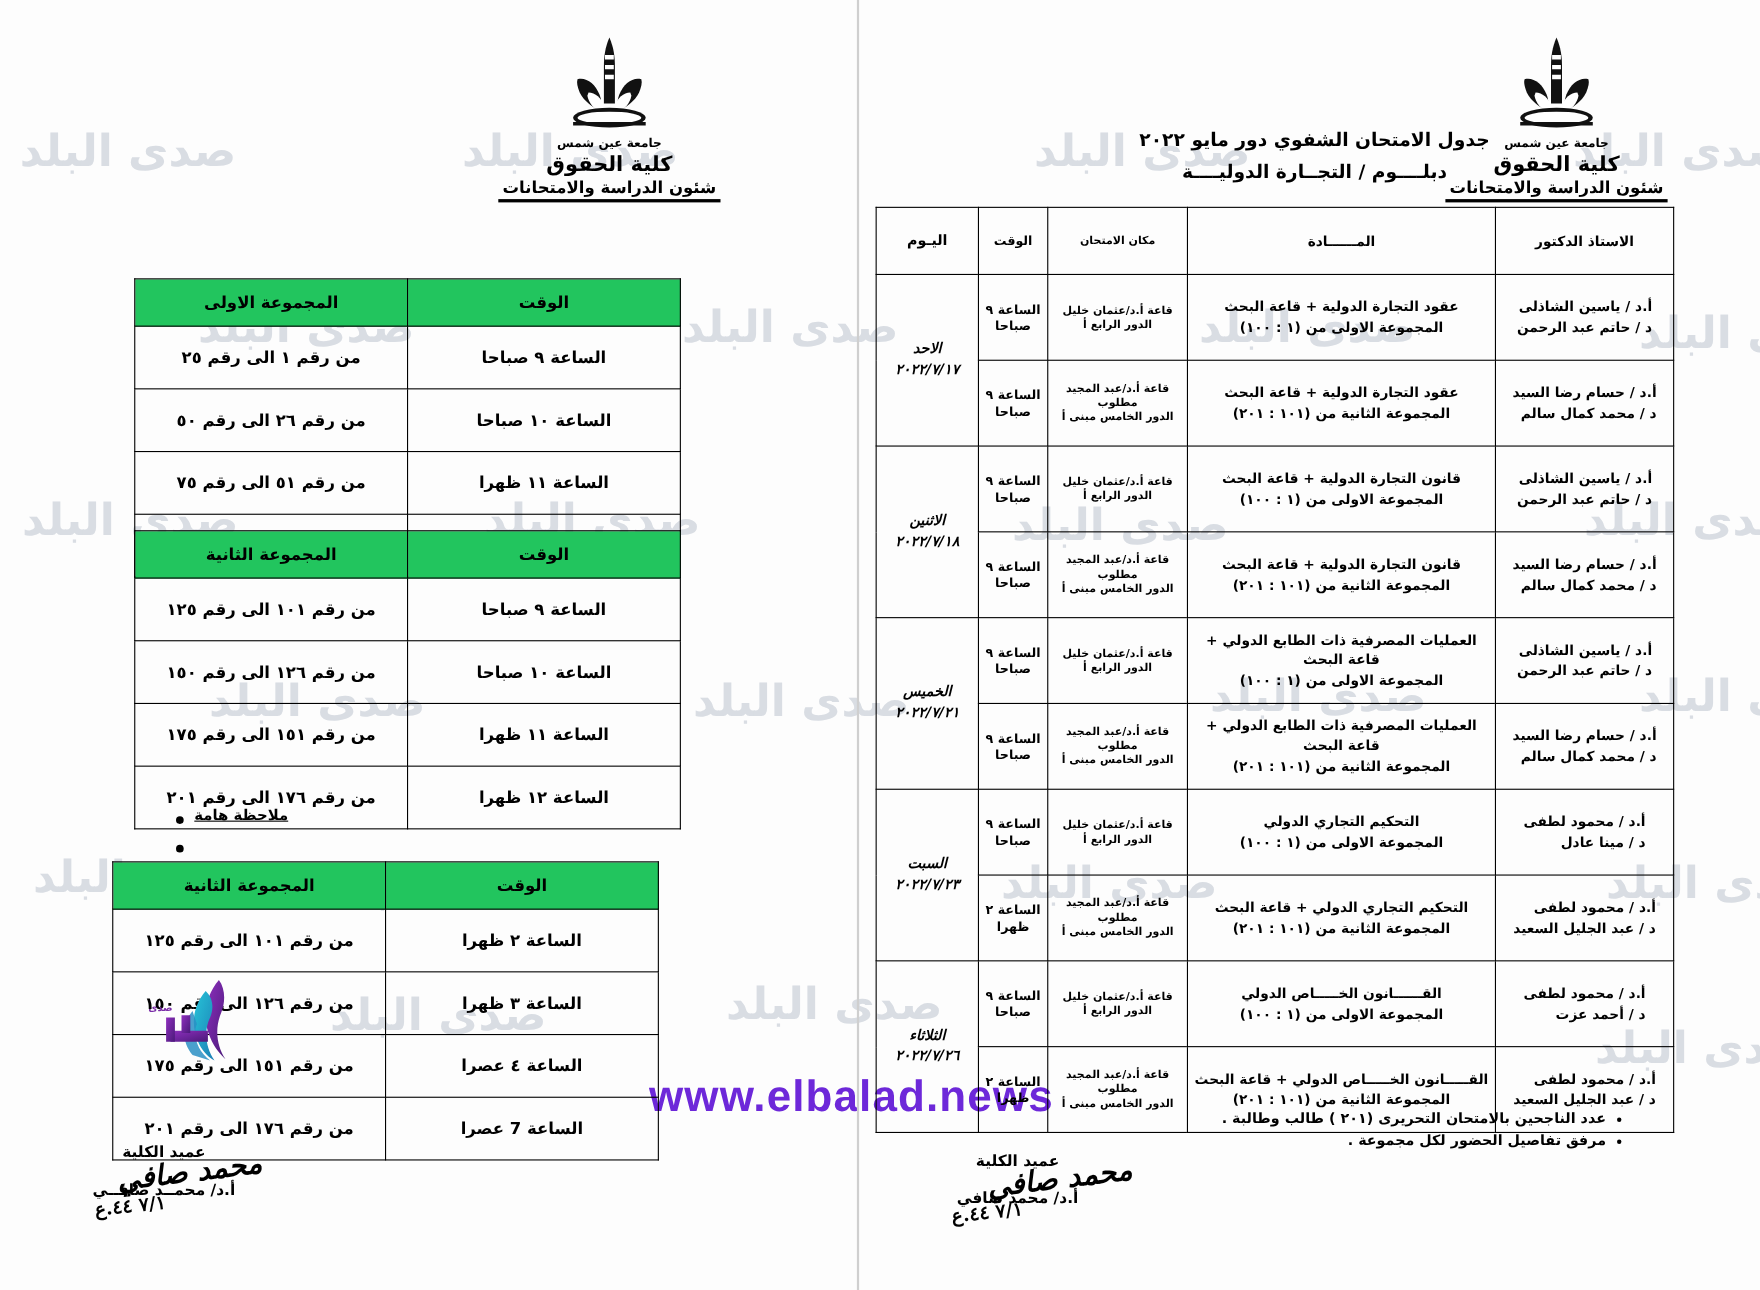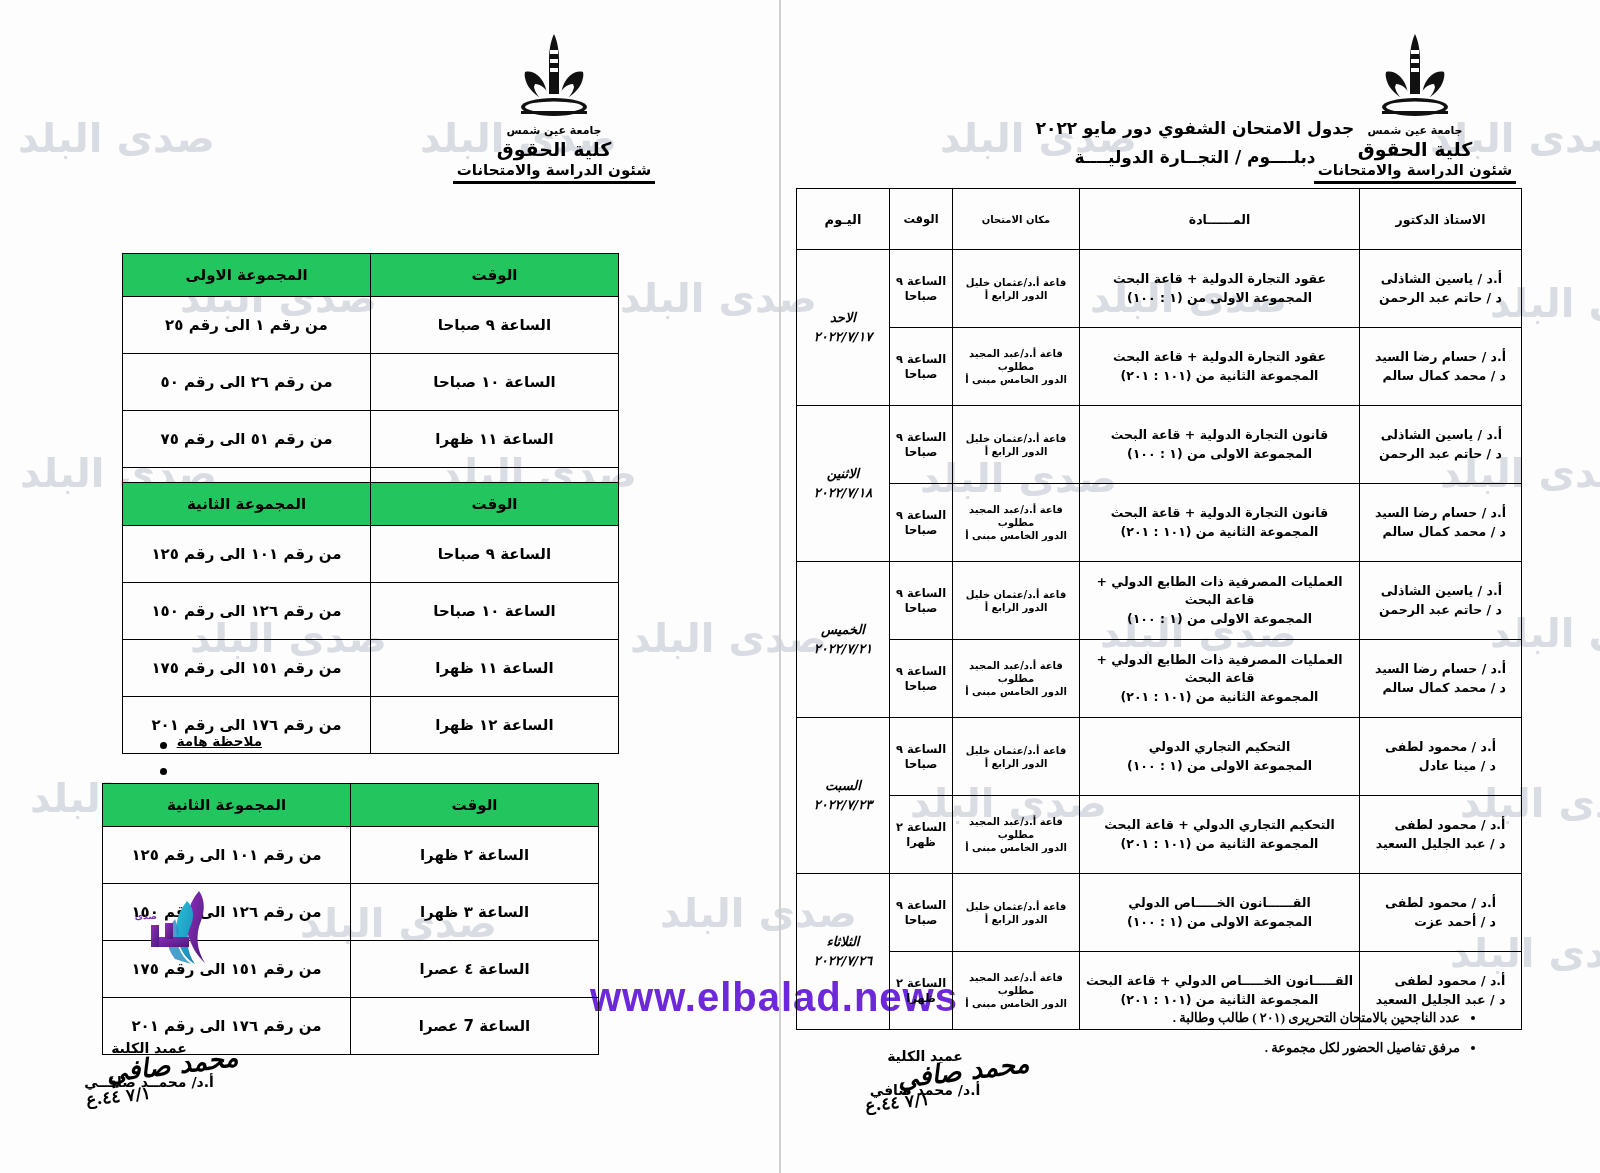--- a/index.html
+++ b/index.html
@@ -47,21 +47,21 @@
   .sched .c-day{width:88px;font-size:13px;}
   .sched .c-time{width:58px;font-size:11.5px;line-height:1.3;}
   .sched .c-place{width:122px;font-size:10px;line-height:1.3;font-weight:bold;}
   .sched .c-subj{width:275px;font-size:12.5px;}
   .sched .c-prof{width:157px;font-size:12.5px;text-align:center;}
   .sched .c-prof div{display:inline-block;text-align:right;}
   .day-cell{font-size:13.5px;font-weight:bold;line-height:2.2;font-style:italic;}
 
   
   .r-notes{position:absolute;top:1008px;right:120px;width:470px;}
-  .r-notes li{font-size:13px;font-weight:bold;margin-bottom:10px;line-height:1.5;font-family:Liberation Serif, serif;}
+  .r-notes li{font-size:13px;font-weight:bold;line-height:1.5;}
   .r-notes ul{margin:0;padding-right:20px;}
 
   
   .r-sign{position:absolute;top:1048px;right:560px;width:230px;text-align:center;}
   .sig-l1{font-size:14px;font-weight:bold;}
   .sig-l2{font-size:14px;font-weight:bold;margin-top:18px;}
   .sig-scribble{position:absolute;font-family:"DejaVu Serif",serif;font-size:26px;
                 font-style:italic;font-weight:bold;transform:rotate(-7deg);}
   .sig-date{position:absolute;font-size:17px;font-weight:bold;font-family:"DejaVu Serif",serif;
             direction:ltr;transform:rotate(-6deg);}

